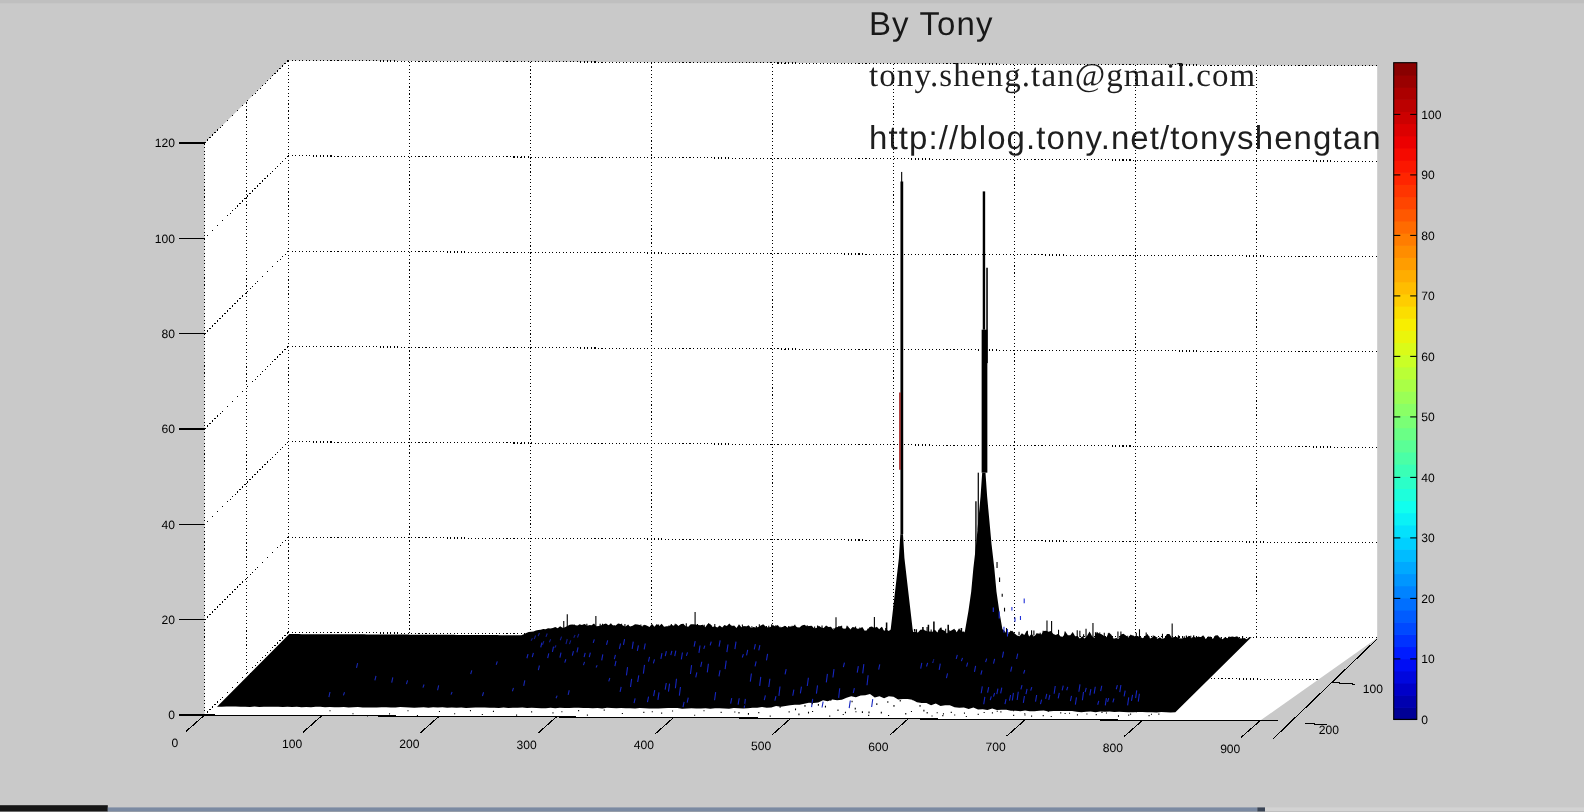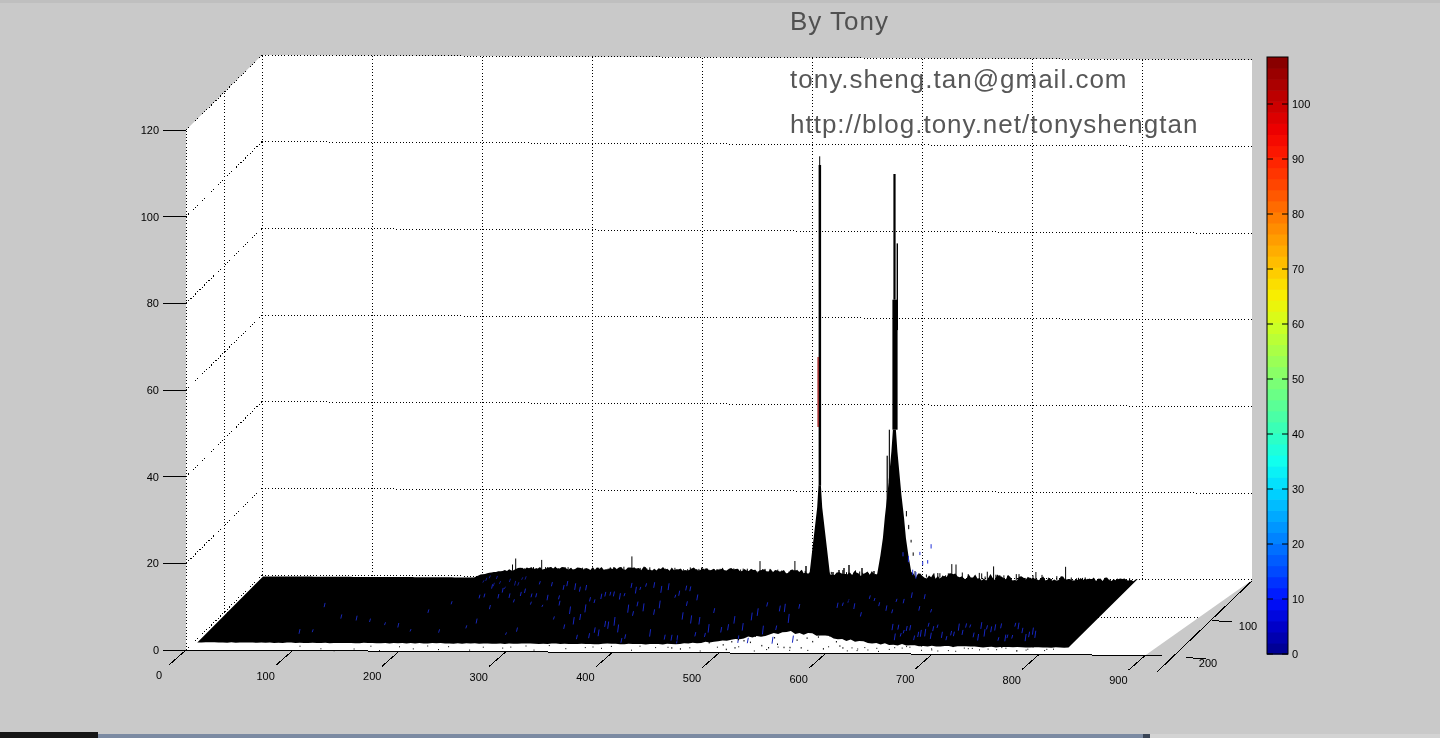--- a/index.html
+++ b/index.html
@@ -1,23 +1,23 @@
 <!DOCTYPE html>
 <html><head>
 <meta charset="utf-8">
 <style>
   html,body{margin:0;padding:0;background:#888;}
   #stage{position:relative;width:1440px;height:738px;overflow:hidden;
          background:#c9c9c9;font-family:"Liberation Sans",sans-serif;}
   #stage .topband{position:absolute;left:0;top:0;width:100%;height:3px;background:#bfbfbf;}
   #plot-svg{position:absolute;left:0;top:0;}
-  .wm{position:absolute;color:#404040;opacity:.88;font-size:26px;letter-spacing:1px;
+  .wm{position:absolute;color:#000000;opacity:.88;font-size:30px;letter-spacing:1px;
       white-space:nowrap;font-family:"Liberation Sans",sans-serif;font-weight:400;}
   #wm1{left:790px;top:6px;}
-  #wm2{left:790px;top:64px;}
+  #wm2{left:790px;top:52px;font-family:Liberation Serif, serif;}
   #wm3{left:790px;top:109px;}
   .strip{position:absolute;}
   #strip-dark{left:0;top:732px;width:98px;height:6px;background:#161616;}
   #strip-blue{left:98px;top:734px;width:1045px;height:4px;background:#7b8aa2;}
   #strip-mark{left:1143px;top:734px;width:7px;height:4px;background:#3a4556;}
   #strip-light{left:1150px;top:734px;width:290px;height:4px;background:#d3d3d3;}
   svg text{font-family:"Liberation Sans",sans-serif;fill:#000;}
 </style>
 </head>
 <body>

